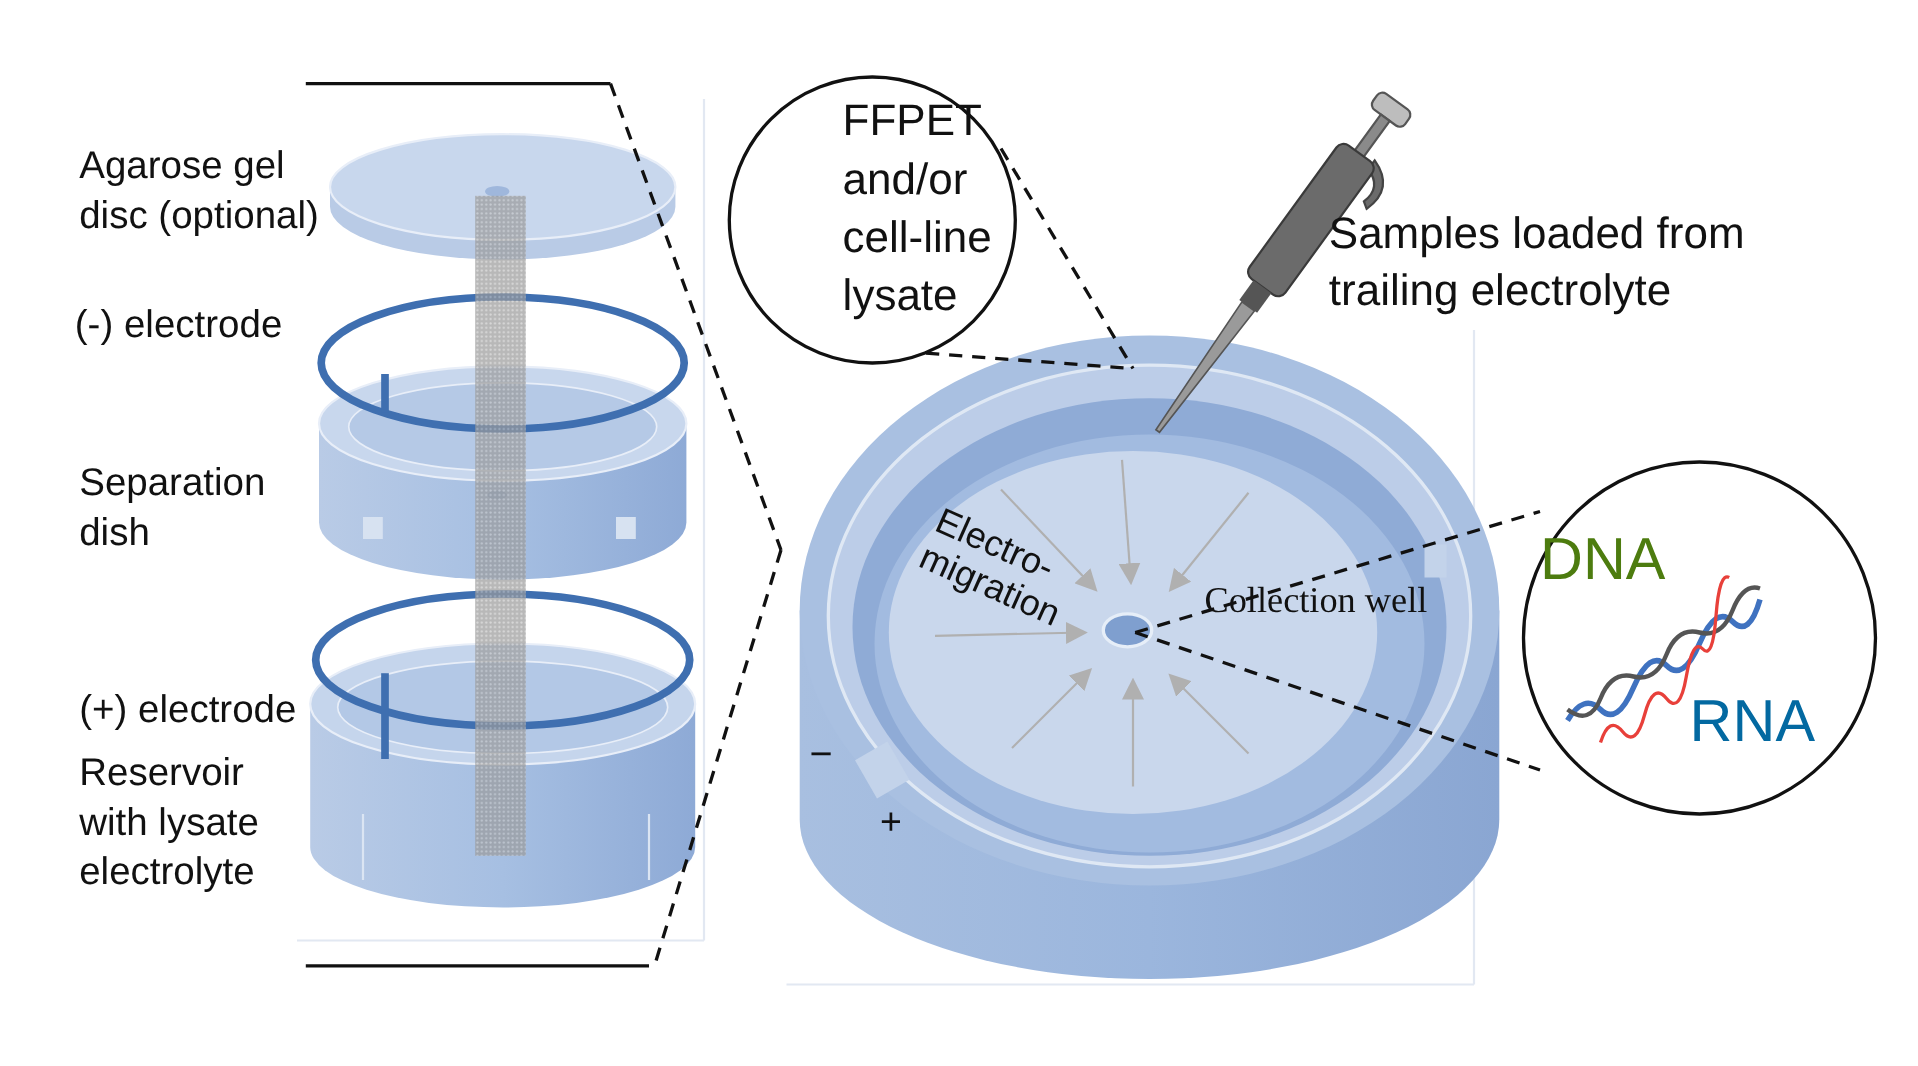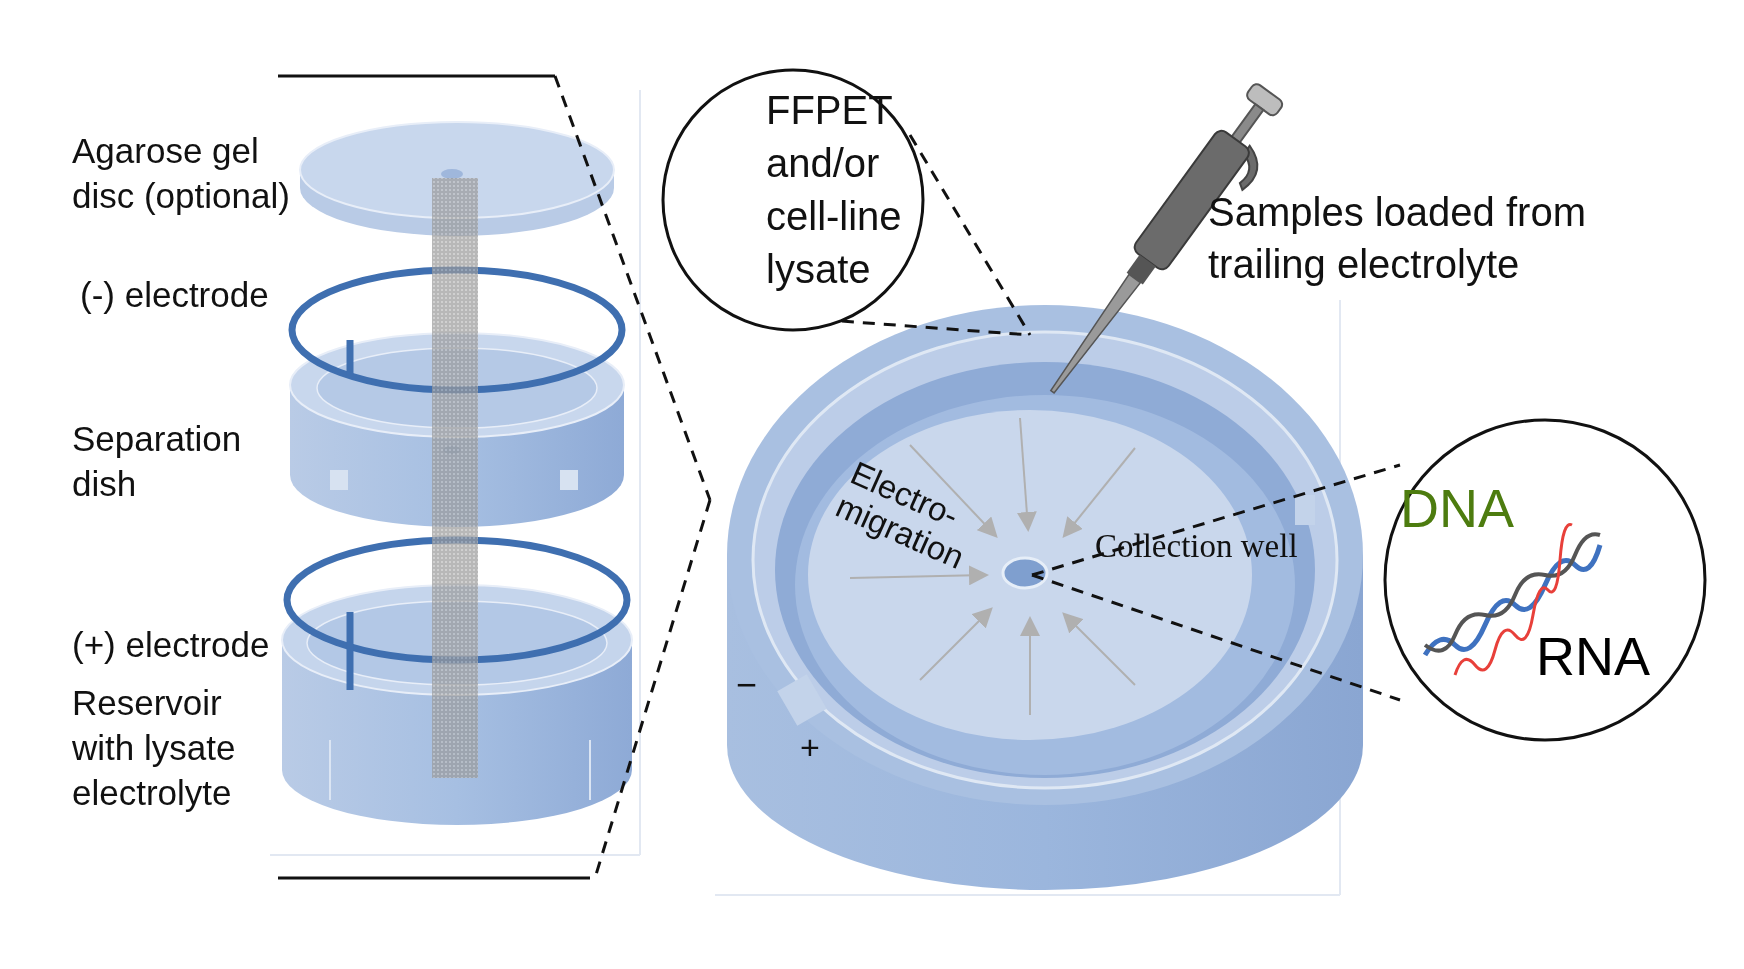--- a/index.html
+++ b/index.html
@@ -131,21 +131,21 @@
     <rect x="1165" y="78" width="10" height="45" fill="#8a8a8a" stroke="#555" stroke-width="2"></rect>
     <path d="M1185,115 q30,10 20,40 l-6,-4 q6,-20 -14,-26 z" fill="#6b6b6b" stroke="#444" stroke-width="2"></path>
     <rect x="1150" y="118" width="40" height="150" rx="8" fill="#6b6b6b" stroke="#3a3a3a" stroke-width="2"></rect>
     <rect x="1160" y="268" width="20" height="22" fill="#555"></rect>
     <path d="M1163,290 L1177,290 L1172,430 L1168,430 Z" fill="#9a9a9a" stroke="#555" stroke-width="1.5"></path>
   </g>
 </svg>
 
 <div class="lbl" style="left:72px;top:128px;">Agarose gel
 disc (optional)</div>
-<div class="lbl" style="left:80px;top:272px;">(-) electrode</div>
+<div class="lbl" style="left:68px;top:272px;">(-) electrode</div>
 <div class="lbl" style="left:72px;top:404px;margin-top:12px;">Separation
 dish</div>
 <div class="lbl" style="left:72px;top:578px;margin-top:44px;">(+) electrode</div>
 <div class="lbl" style="left:72px;top:680px;">Reservoir
 with lysate
 electrolyte</div>
 
 <div class="lbl" style="left:726px;top:84px;font-size:40px;line-height:53px;margin-left:40px;">FFPET
 and/or
 cell-line
@@ -154,13 +154,13 @@
 trailing electrolyte</div>
 
 <div class="rot" style="left:860px;top:455px;">Electro-
 migration</div>
 <div class="lbl lbl-sm" style="left:1095px;top:526px;font-family:Liberation Serif, serif;">Collection well</div>
 
 <div class="lbl" style="left:736px;top:662px;font-size:36px;">−</div>
 <div class="lbl" style="left:800px;top:725px;font-size:34px;">+</div>
 
 <div class="lbl" style="left:1400px;top:478px;font-size:54px;line-height:60px;color:#4d7c0f;">DNA</div>
-<div class="lbl" style="left:1536px;top:626px;font-size:54px;line-height:60px;color:#000000;">RNA</div>
+<div class="lbl" style="left:1536px;top:626px;font-size:54px;line-height:60px;color:#0369a1;">RNA</div>
 
 </body></html>

